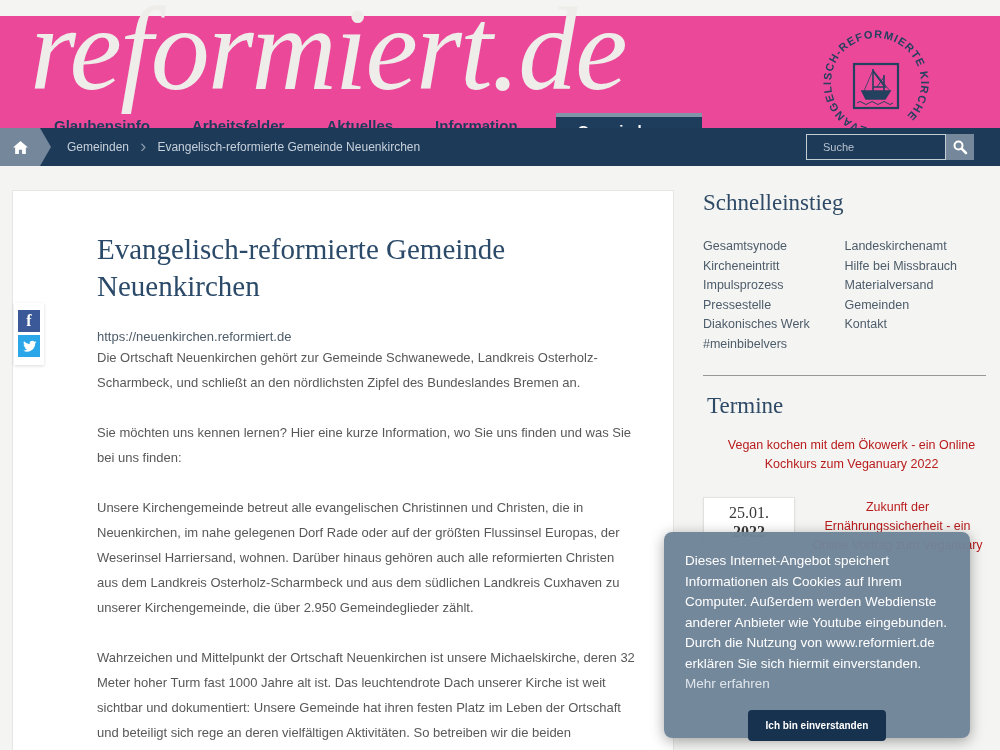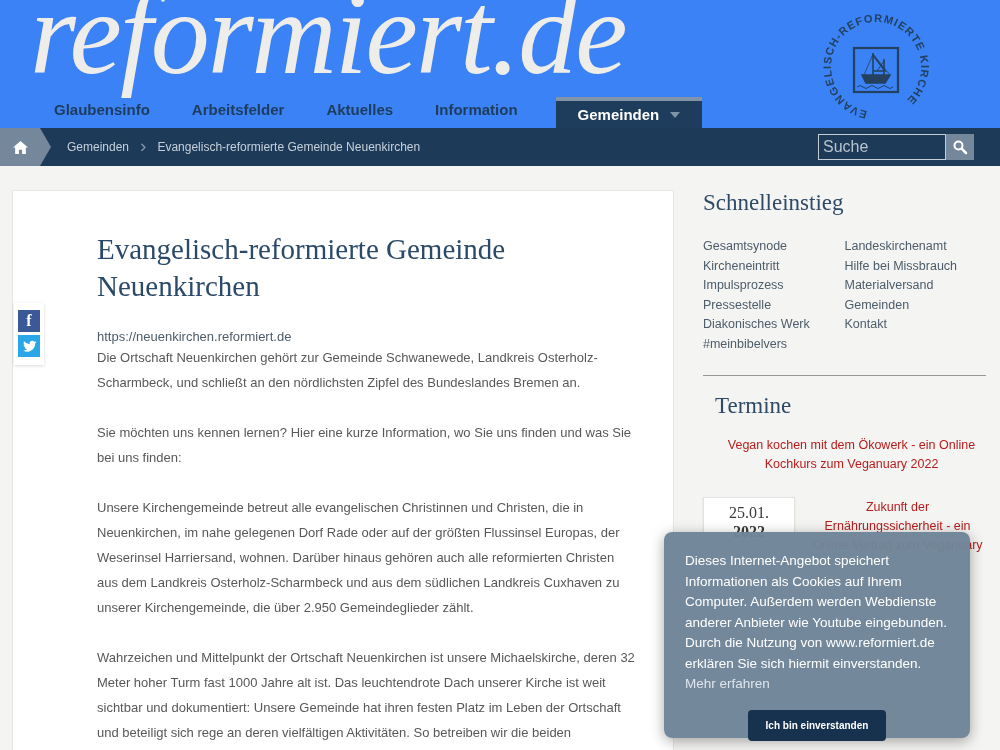--- a/index.html
+++ b/index.html
@@ -4,21 +4,21 @@
 <title>reformiert.de</title>
 <style>
   * { box-sizing: border-box; }
   html,body { margin:0; padding:0; }
   body {
     width:1000px; height:750px; position:relative; overflow:hidden;
     background:#f4f4f2; font-family:"Liberation Sans", sans-serif;
   }
 
   
-  .header { position:absolute; top:0; left:0; width:1000px; height:128px; background:#3b82f6; }
+  .header { position:absolute; top:16px; left:0; width:1000px; height:128px; background:#ec4899; }
   .watermark {
     position:absolute; top:-34px; left:30px; white-space:nowrap;
     font-family:"Liberation Serif", serif; font-style:italic;
     font-size:118px; color:#eeedea; letter-spacing:-2px; pointer-events:none;
   }
   .logo { position:absolute; top:8px; left:817px; width:118px; height:118px; cursor:pointer; }
 
   .nav { position:absolute; left:44px; bottom:0; display:flex; align-items:flex-end; }
   .nav a.nav-link {
     color:#1e3c5c; font-size:15px; font-weight:700; text-decoration:none;
@@ -48,22 +48,22 @@
     border-top:19px solid transparent; border-bottom:19px solid transparent;
     border-left:11px solid #74879b;
   }
   .crumbs { display:flex; align-items:center; margin-left:27px; gap:11px; }
   .crumb-link { color:#c7d1db; font-size:12px; text-decoration:none; cursor:pointer; }
   .crumb-cur { color:#c7d1db; font-size:12px; }
   .crumb-sep { color:#8496a8; font-size:19px; font-weight:400; transform:translateY(-1px); }
 
   .search { position:absolute; right:26px; top:134px; display:flex; height:26px; }
   .search input {
-    width:128px; height:26px; background:#1d3a59; border:1px solid #c4ccd4;
-    color:#c7d1db; font-size:16px; padding:0 4px; outline:none;
+    width:140px; height:26px; background:#1d3a59; border:1px solid #c4ccd4;
+    color:#c7d1db; font-size:11px; padding:0 16px; outline:none;
     font-family:"Liberation Sans", sans-serif;
   }
   .search input::placeholder { color:#b9c4cf; }
   .search-btn {
     width:28px; height:26px; background:#74879b; border:none; cursor:pointer;
     display:flex; align-items:center; justify-content:center; padding:0;
   }
 
   
   .card {
@@ -94,21 +94,21 @@
   .sidebar { position:absolute; left:703px; top:190px; width:283px; }
   .side-title {
     font-family:"Liberation Serif", serif; font-weight:400;
     font-size:23px; color:#2e4a66; margin:0 0 20px;
   }
   .quick { display:flex; }
   .qcol { list-style:none; margin:0; padding:0; width:144px; }
   .qcol li { height:19.5px; }
   .qcol a { font-size:12.5px; color:#4d5c6a; text-decoration:none; cursor:pointer; }
   .divider { border:none; border-top:1px solid #979797; margin:22px 0 0; }
-  .termine-title { margin:17px 12px 16px; }
+  .termine-title { margin:17px 4px 16px; }
   .event { display:flex; margin-bottom:23px; cursor:pointer; }
   .date-card {
     width:92px; height:48px; flex:none; background:#fff; border:1px solid #e2e2df;
     box-shadow:0 1px 2px rgba(0,0,0,.08); text-align:center; padding-top:5px;
     font-family:"Liberation Serif", serif; color:#3a3a3a;
   }
   .date-day { font-size:16px; line-height:19px; }
   .date-year { font-size:16px; line-height:19px; font-weight:700; }
   .event-text { margin-left:14px; font-size:12.5px; color:#b91c1c; line-height:19px; padding-top:1px;text-align:center; }
 

